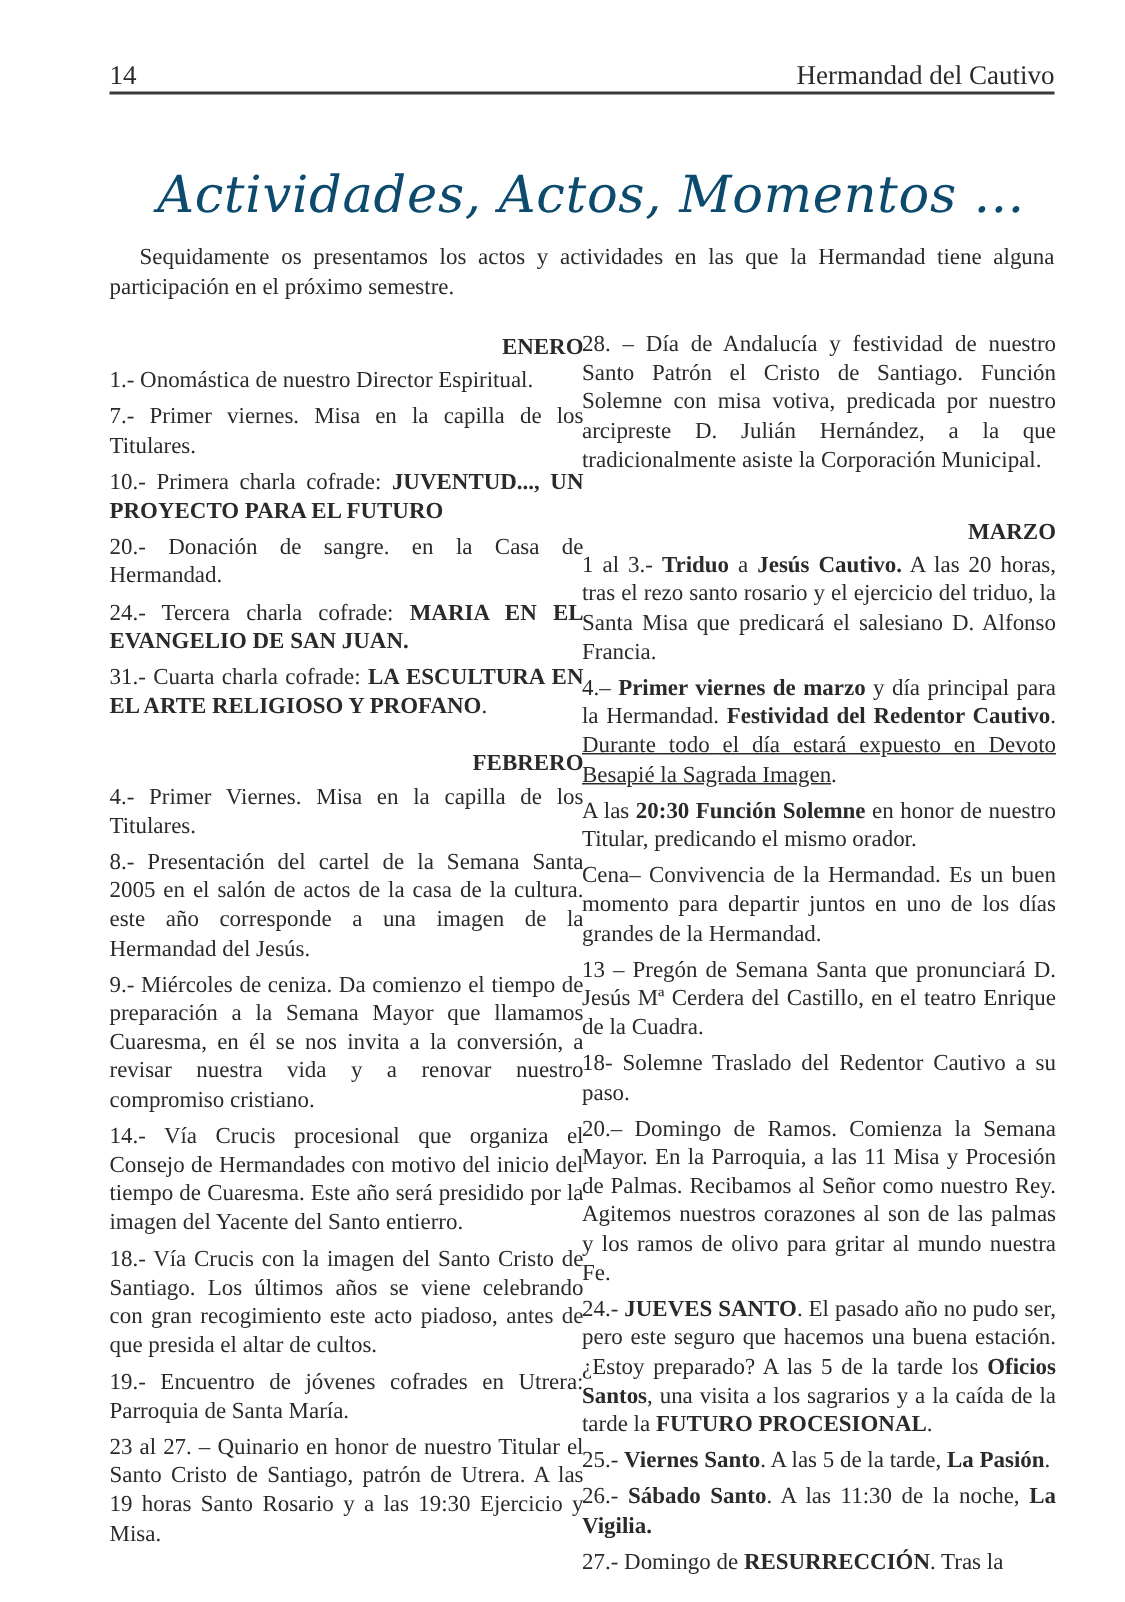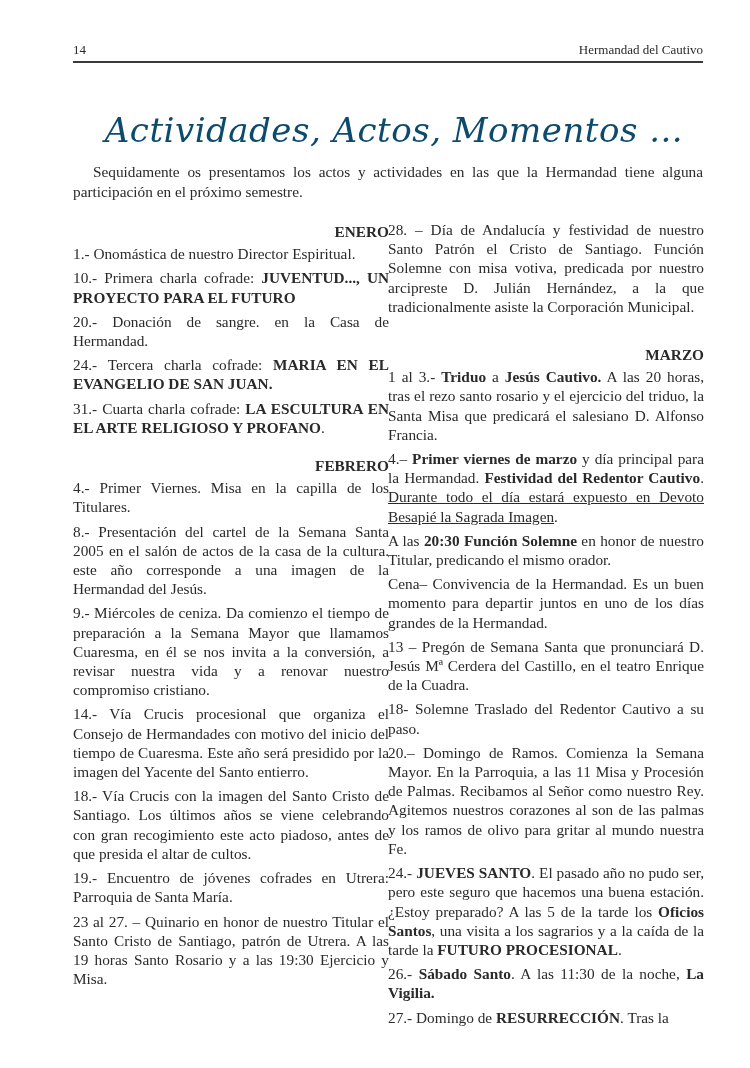--- a/index.html
+++ b/index.html
@@ -1,19 +1,19 @@
 <!DOCTYPE html>
 <html><head>
 <meta charset="utf-8">
 <style>
   html, body { margin: 0; padding: 0; background: #ffffff; }
   body { width: 750px; height: 1068px; position: relative; overflow: hidden;
          font-family: "Liberation Serif", "DejaVu Serif", serif; color: #2a2a2a; }
   .running-head { position: absolute; left: 73px; top: 40px; width: 630px; height: 20px;
-                  font-size: 13px; line-height: 20px; }
+                  font-size: 18px; line-height: 20px; }
   .running-head .pg { position: absolute; left: 0; top: 0; }
   .running-head .ttl { position: absolute; right: 0; top: 0; }
   .head-rule { position: absolute; left: 73px; top: 61px; width: 630px; height: 0;
                border-top: 2px solid #3a3a3a; }
   .title { position: absolute; left: 0; top: 108px; width: 750px; text-align: center;
            font-family: "DejaVu Serif", "Liberation Serif", serif; font-style: italic;
            font-size: 34px; line-height: 44px; color: #0c4a6e; letter-spacing: 0.5px; padding-left: 19px; }
   .intro { position: absolute; left: 73px; top: 162px; width: 630px; font-size: 15.3px;
            line-height: 20px; text-align: justify; text-indent: 20px; }
   .col { position: absolute; top: 222px; width: 316px; font-size: 15.3px; line-height: 19.2px; }
@@ -37,20 +37,21 @@
 
 <h1 class="title" style="margin:0;font-weight:normal;">Actividades, Actos, Momentos ...</h1>
 
 <p class="intro" style="margin:0;">Sequidamente os presentamos los actos y actividades en las que la Hermandad tiene alguna participación en el próximo semestre.</p>
 
 <div class="col left">
   <div>
     <div class="month">ENERO</div>
     <div>
         <p class="entry"><span>1.- Onomástica de nuestro Director Espiritual.</span></p>
+        <p class="entry"><span>7.- Primer viernes. Misa en la capilla de los Titulares.</span></p>
         <p class="entry"><span>10.- Primera charla cofrade: </span><b>JUVENTUD..., UN PROYECTO PARA EL FUTURO</b></p>
         <p class="entry"><span>20.- Donación de sangre. en la Casa de Hermandad.</span></p>
         <p class="entry"><span>24.- Tercera charla cofrade: </span><b>MARIA EN EL EVANGELIO DE SAN JUAN.</b></p>
         <p class="entry"><span>31.- Cuarta charla cofrade: </span><b>LA ESCULTURA EN EL ARTE RELIGIOSO Y PROFANO</b><span>.</span></p>
       </div>
   </div>
   <div class="spacer-l"></div>
   <div>
     <div class="month">FEBRERO</div>
     <div>
@@ -74,17 +75,18 @@
     <div class="month">MARZO</div>
     <div>
         <p class="entry"><span>1 al 3.- </span><b>Triduo</b><span> a </span><b>Jesús Cautivo.</b><span> A las 20 horas, tras el rezo santo rosario y el ejercicio del triduo, la Santa Misa que predicará el salesiano  D. Alfonso Francia.</span></p>
         <p class="entry"><span>4.– </span><b>Primer viernes de marzo</b><span> y día principal para la Hermandad. </span><b>Festividad del Redentor Cautivo</b><span>. </span><u><span>Durante todo el día estará expuesto en Devoto Besapié la Sagrada Imagen</span></u><span>.</span></p>
         <p class="entry"><span>A las </span><b>20:30 Función Solemne</b><span> en honor de nuestro Titular, predicando el mismo orador.</span></p>
         <p class="entry"><span>Cena– Convivencia de la Hermandad. Es un buen momento para departir juntos en uno de los días grandes de la Hermandad.</span></p>
         <p class="entry"><span>13 – Pregón de Semana Santa que pronunciará D. Jesús Mª Cerdera del Castillo, en el teatro Enrique de la Cuadra.</span></p>
         <p class="entry"><span>18-  Solemne Traslado del Redentor Cautivo a su paso.</span></p>
         <p class="entry"><span>20.– Domingo de Ramos. Comienza la Semana Mayor. En la Parroquia, a las 11 Misa y Procesión de Palmas. Recibamos al Señor como nuestro Rey. Agitemos nuestros corazones al son de las palmas y los ramos de olivo para gritar al mundo nuestra Fe.</span></p>
         <p class="entry"><span> 24.- </span><b>JUEVES SANTO</b><span>. El pasado año no pudo ser, pero este seguro que hacemos una buena estación. ¿Estoy preparado? A las 5 de la tarde los </span><b>Oficios Santos</b><span>, una visita a los sagrarios y a la caída de la tarde la </span><b>FUTURO PROCESIONAL</b><span>.</span></p>
+        <p class="entry"><span> 25.- </span><b>Viernes Santo</b><span>. A las 5 de la tarde, </span><b>La Pasión</b><span>.</span></p>
         <p class="entry"><span>26.- </span><b>Sábado Santo</b><span>. A las 11:30 de la noche, </span><b>La Vigilia.</b></p>
         <p class="entry"><span>27.- Domingo de </span><b>RESURRECCIÓN</b><span>. Tras la</span></p>
       </div>
   </div>
 </div>
 
 </body></html>

